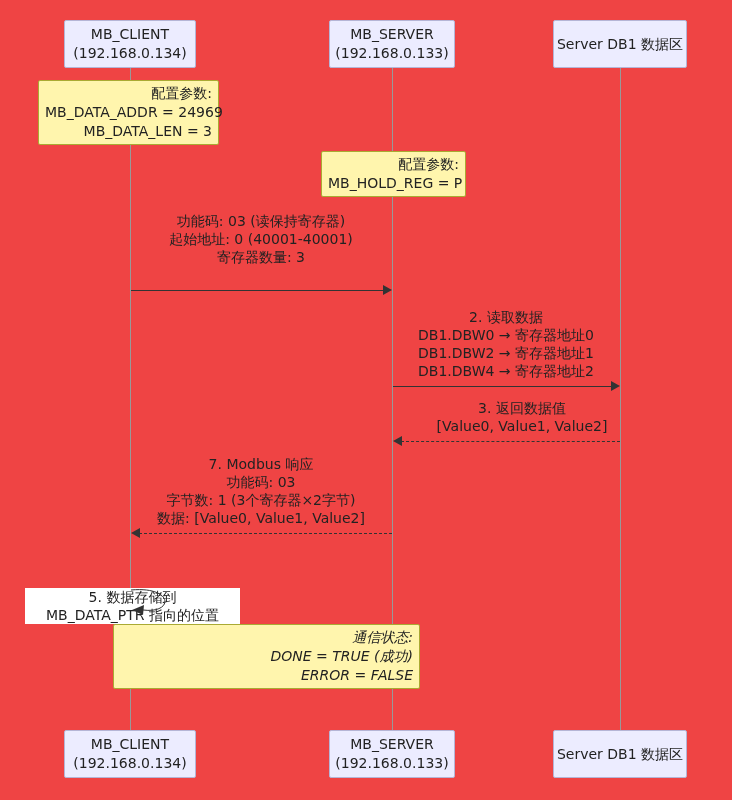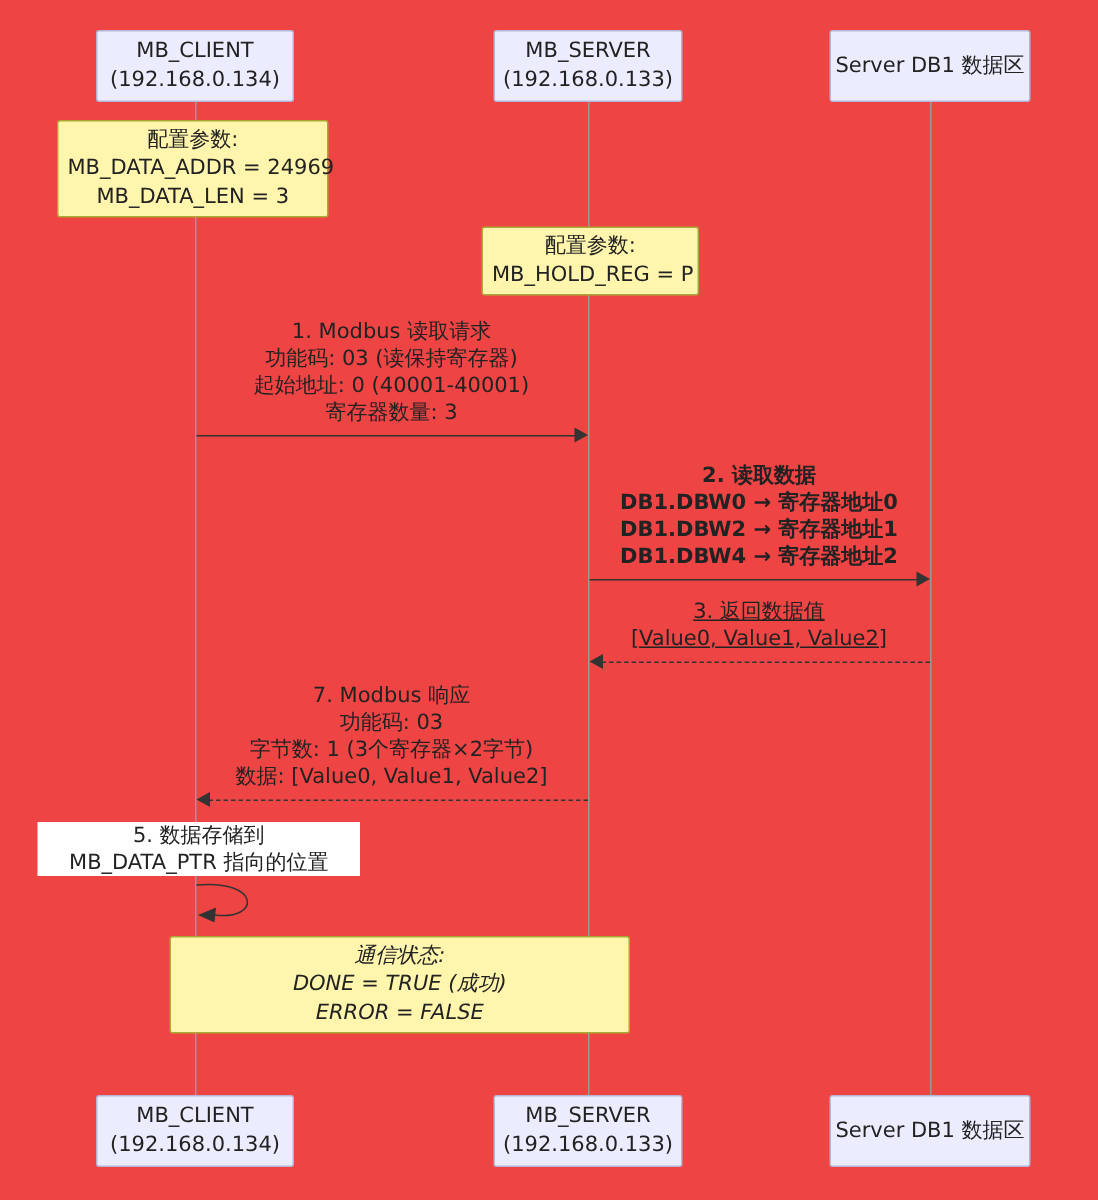--- a/index.html
+++ b/index.html
@@ -37,33 +37,33 @@
     box-sizing:border-box;
     text-align:center;
   }
   .note{
     position:absolute;
     background:var(--note-fill);
     border:1px solid var(--note-border);
     border-radius:2px;
     font-size:14px;line-height:19px;
     color:var(--text-color);
-    text-align:center;
+    text-align:right;
     padding:3px 6px;
     box-sizing:border-box;
   }
   .note div{white-space:nowrap;}
   .msg-label{
     position:absolute;
     text-align:center;
     font-size:14px;line-height:18px;
     color:var(--text-color);
   }
   .msg-label div{white-space:nowrap;}
-  .msg-label.bg{background:#ffffff;}
+  .msg-label.bg{background:#ffffff;margin-top:40px;}
   .msg-line{
     position:absolute;height:0;
     border-top:1px solid var(--line-color);
   }
   .msg-line.dashed{border-top-style:dashed;}
   .arr{position:absolute;width:0;height:0;}
   .arr.right{
     border-left:9px solid var(--line-color);
     border-top:5px solid transparent;
     border-bottom:5px solid transparent;
@@ -103,38 +103,37 @@
     <div>MB_DATA_ADDR = 24969</div>
     <div>MB_DATA_LEN = 3</div>
   </div>
 
   <div class="note" style="left:321px;top:151px;width:145px;">
     <div>配置参数:</div>
     <div>MB_HOLD_REG = P</div>
   </div>
 
   <div class="msg-label" style="left:130px;top:212px;width:262px;">
-    <div>1. Modbus 读取请求</div>
     <div>功能码: 03 (读保持寄存器)</div>
     <div>起始地址: 0 (40001-40001)</div>
     <div>寄存器数量: 3</div>
   </div>
   <div class="msg-line" style="left:131px;top:290px;width:253px;"></div>
   <div class="arr right" style="left:383px;top:285px;"></div>
 
-  <div class="msg-label" style="left:392px;top:308px;width:228px;font-weight:bold;">
+  <div class="msg-label" style="left:392px;top:308px;width:228px;">
     <div>2. 读取数据</div>
     <div>DB1.DBW0 → 寄存器地址0</div>
     <div>DB1.DBW2 → 寄存器地址1</div>
     <div>DB1.DBW4 → 寄存器地址2</div>
   </div>
   <div class="msg-line" style="left:393px;top:386px;width:219px;"></div>
   <div class="arr right" style="left:611px;top:381px;"></div>
 
-  <div class="msg-label" style="left:392px;top:399px;width:228px;text-decoration:underline;">
+  <div class="msg-label" style="left:408px;top:399px;width:228px;">
     <div>3. 返回数据值</div>
     <div>[Value0, Value1, Value2]</div>
   </div>
   <div class="msg-line dashed" style="left:401px;top:441px;width:219px;"></div>
   <div class="arr left" style="left:393px;top:436px;"></div>
 
   <div class="msg-label" style="left:130px;top:455px;width:262px;">
     <div>7. Modbus 响应</div>
     <div>功能码: 03</div>
     <div>字节数: 1 (3个寄存器×2字节)</div>

